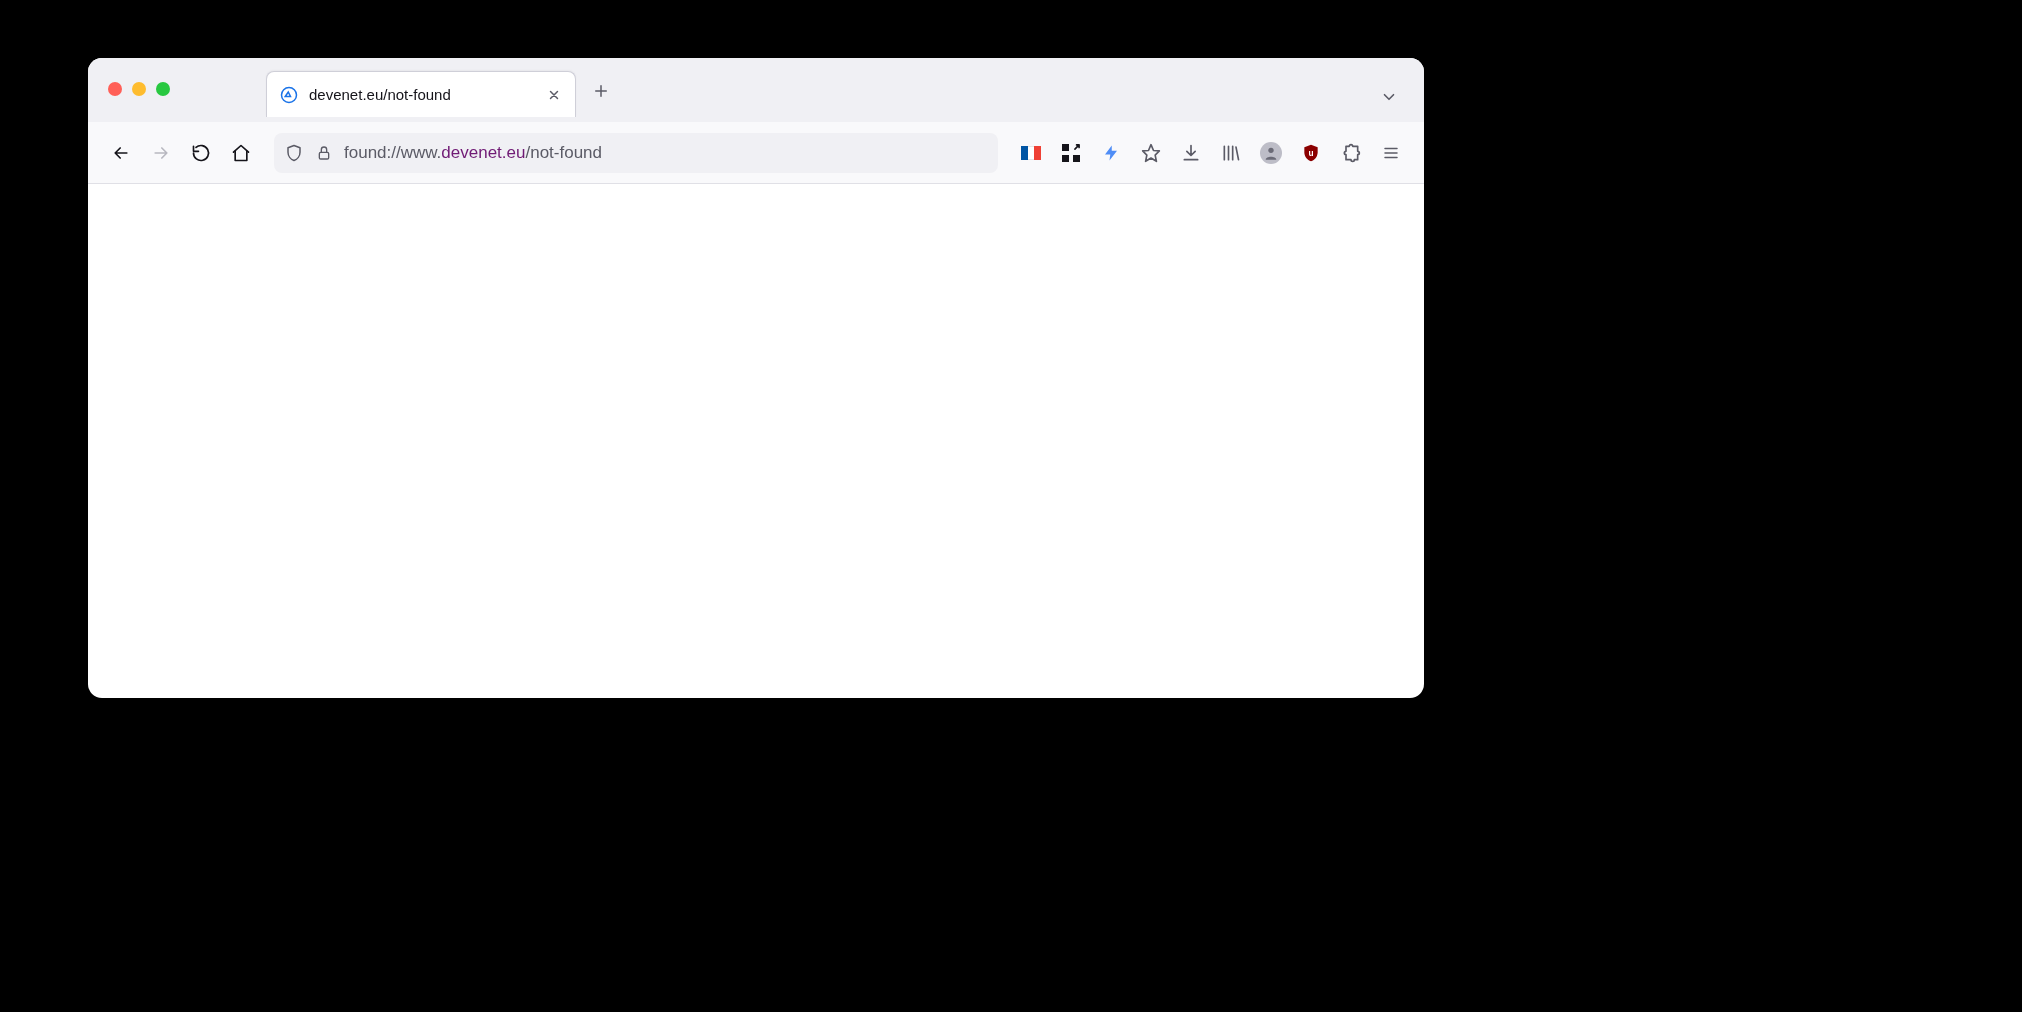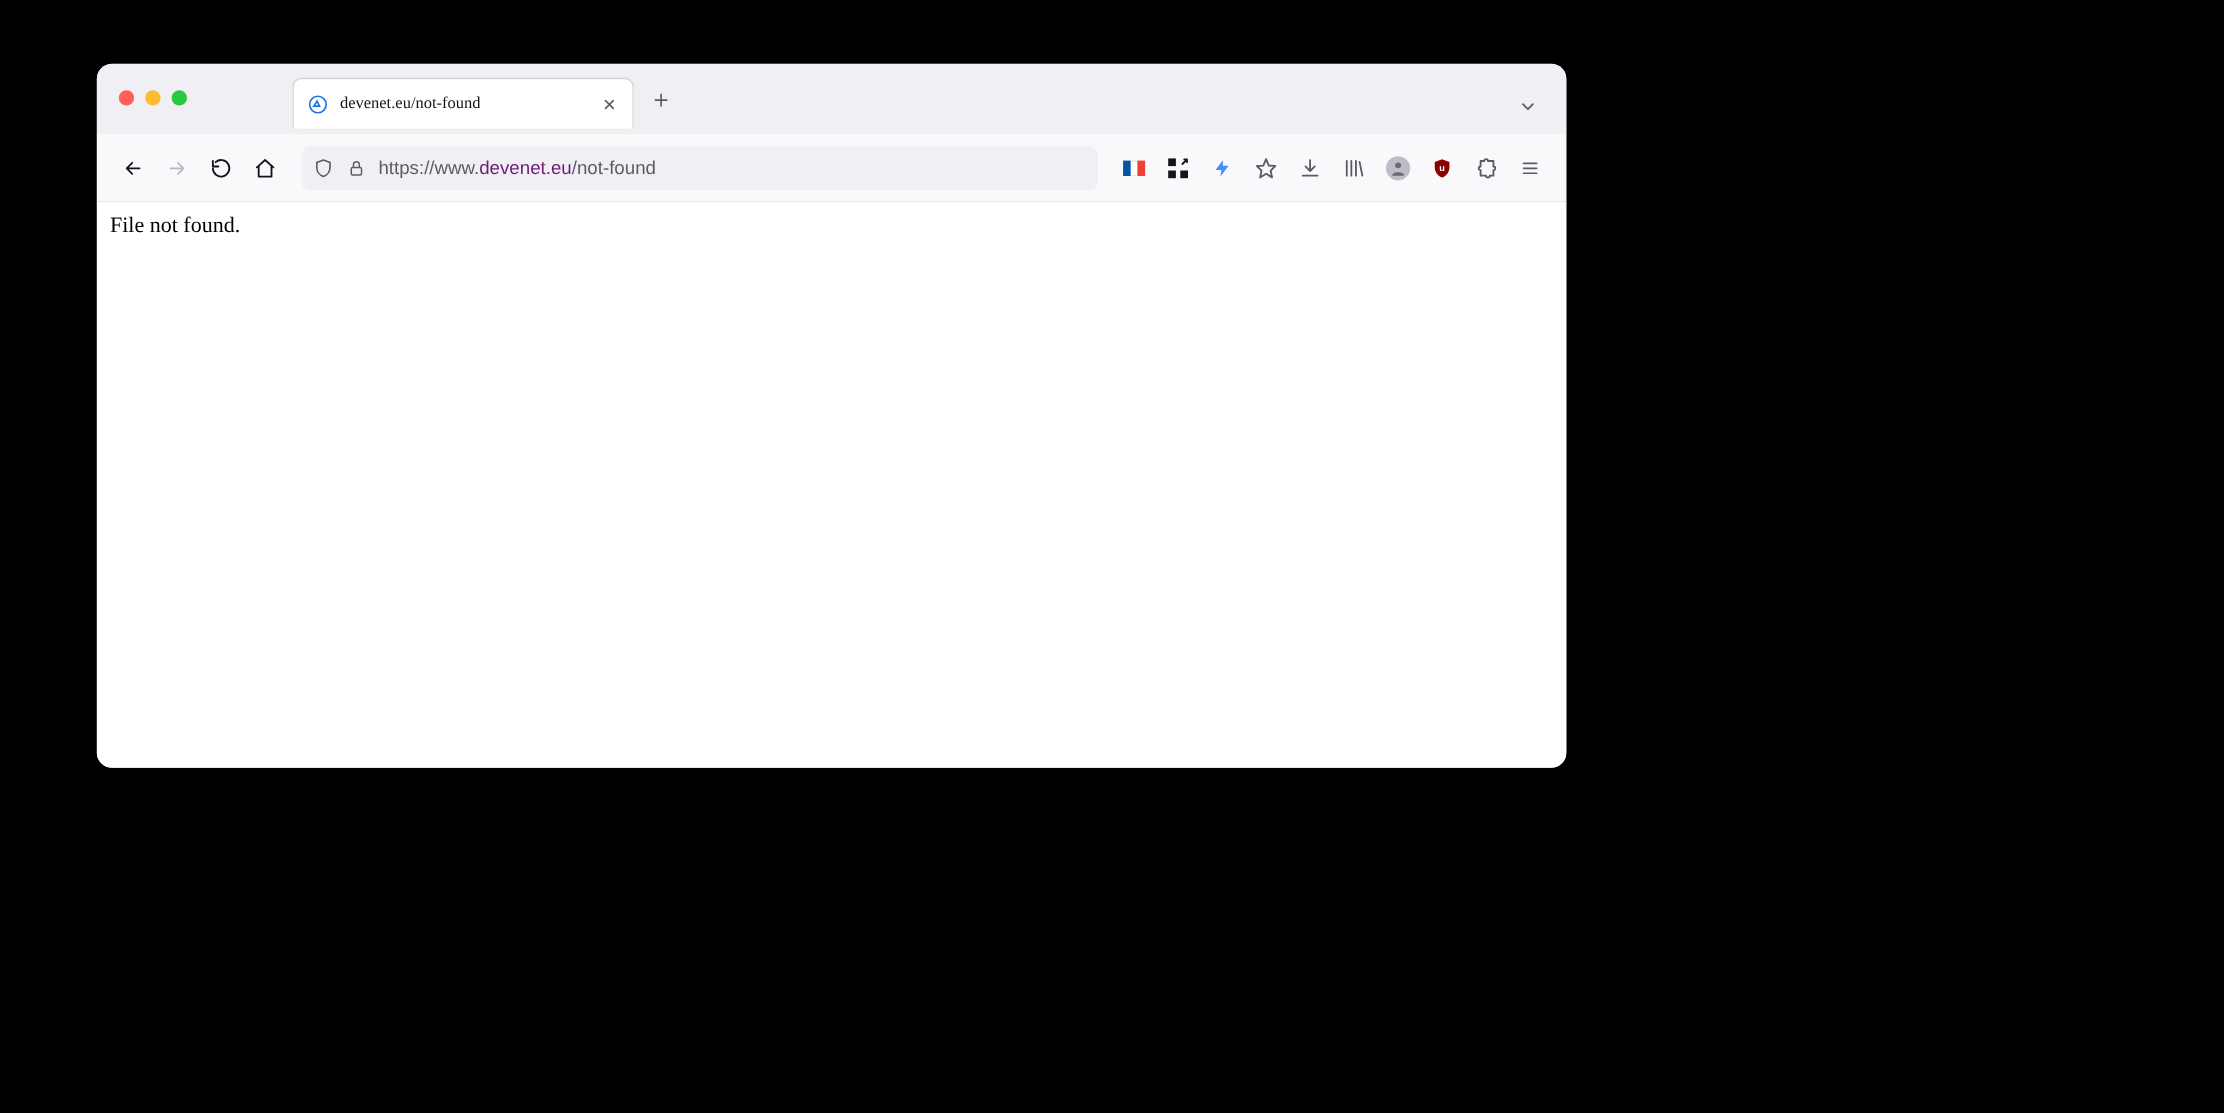--- a/index.html
+++ b/index.html
@@ -23,21 +23,20 @@
       display: flex;
       flex-direction: column;
     }
     .tabstrip {
       height: 64px;
       background: #f0f0f4;
       display: flex;
       align-items: flex-end;
       padding: 0 14px 0 14px;
       position: relative;
-      font-family: Liberation Serif, serif;
     }
     .traffic-lights {
       position: absolute;
       left: 20px;
       top: 24px;
       display: flex;
       gap: 10px;
       align-items: center;
     }
     .tl-dot {
@@ -294,21 +293,21 @@
           <path d="M12 2 L4 5 V11 C4 16 7.5 20.5 12 22 C16.5 20.5 20 16 20 11 V5 Z"></path>
         </svg>
       </span>
       <span class="urlbar-icon">
         <svg width="16" height="16" viewBox="0 0 24 24" fill="none" stroke="#5b5b66" stroke-width="2" stroke-linejoin="round">
           <rect x="5" y="11" width="14" height="10" rx="2"></rect>
           <path d="M8 11 V7 a4 4 0 0 1 8 0 V11"></path>
         </svg>
       </span>
       <span class="url-text">
-        <span>https://www.</span><span class="bold">devenet.eu</span><span>/not-found</span>
+        <span>found://www.</span><span class="bold">devenet.eu</span><span>/not-found</span>
       </span>
     </div>
 
     <div class="toolbar-right">
       <div class="ext-icon">
         <div class="france-flag">
           <div class="ff-b"></div>
             <div class="ff-w"></div>
             <div class="ff-r"></div>
         </div>
@@ -363,17 +362,14 @@
         </svg>
       </div>
       <div class="ext-icon">
         <svg width="18" height="18" viewBox="0 0 24 24" fill="none" stroke="#5b5b66" stroke-width="2" stroke-linecap="round">
           <path d="M4 6 H20 M4 12 H20 M4 18 H20"></path>
         </svg>
       </div>
     </div>
   </div>
 
-  <div class="content">
-    <div class="content-text">File not found.</div>
-  </div>
 
 </div>
 
 </body></html>

